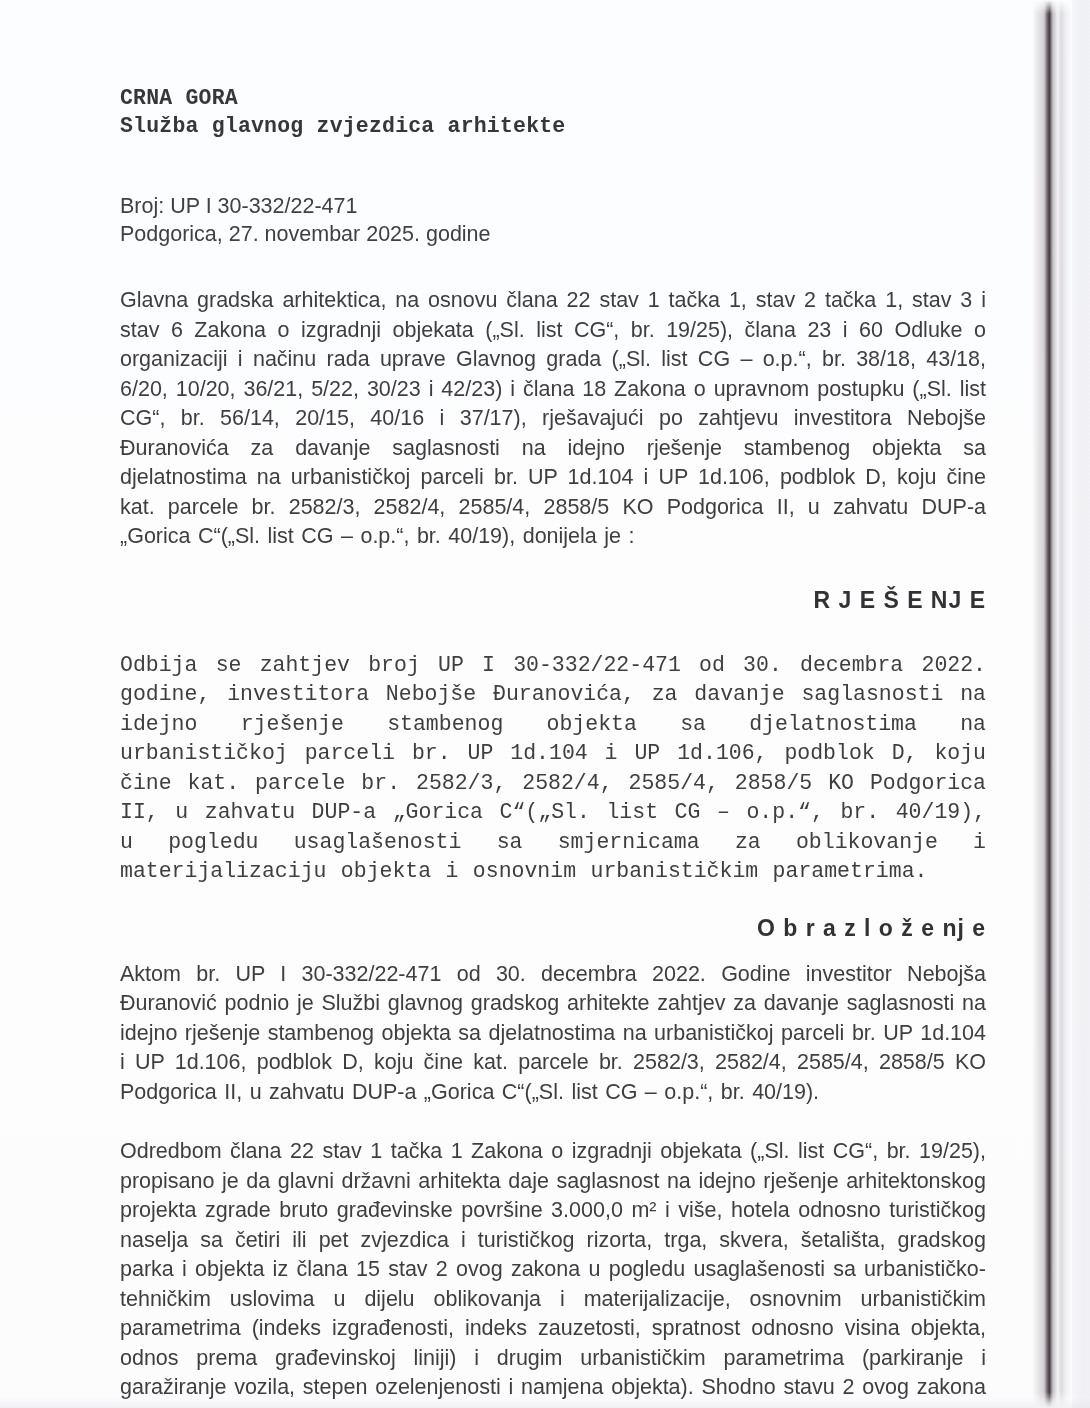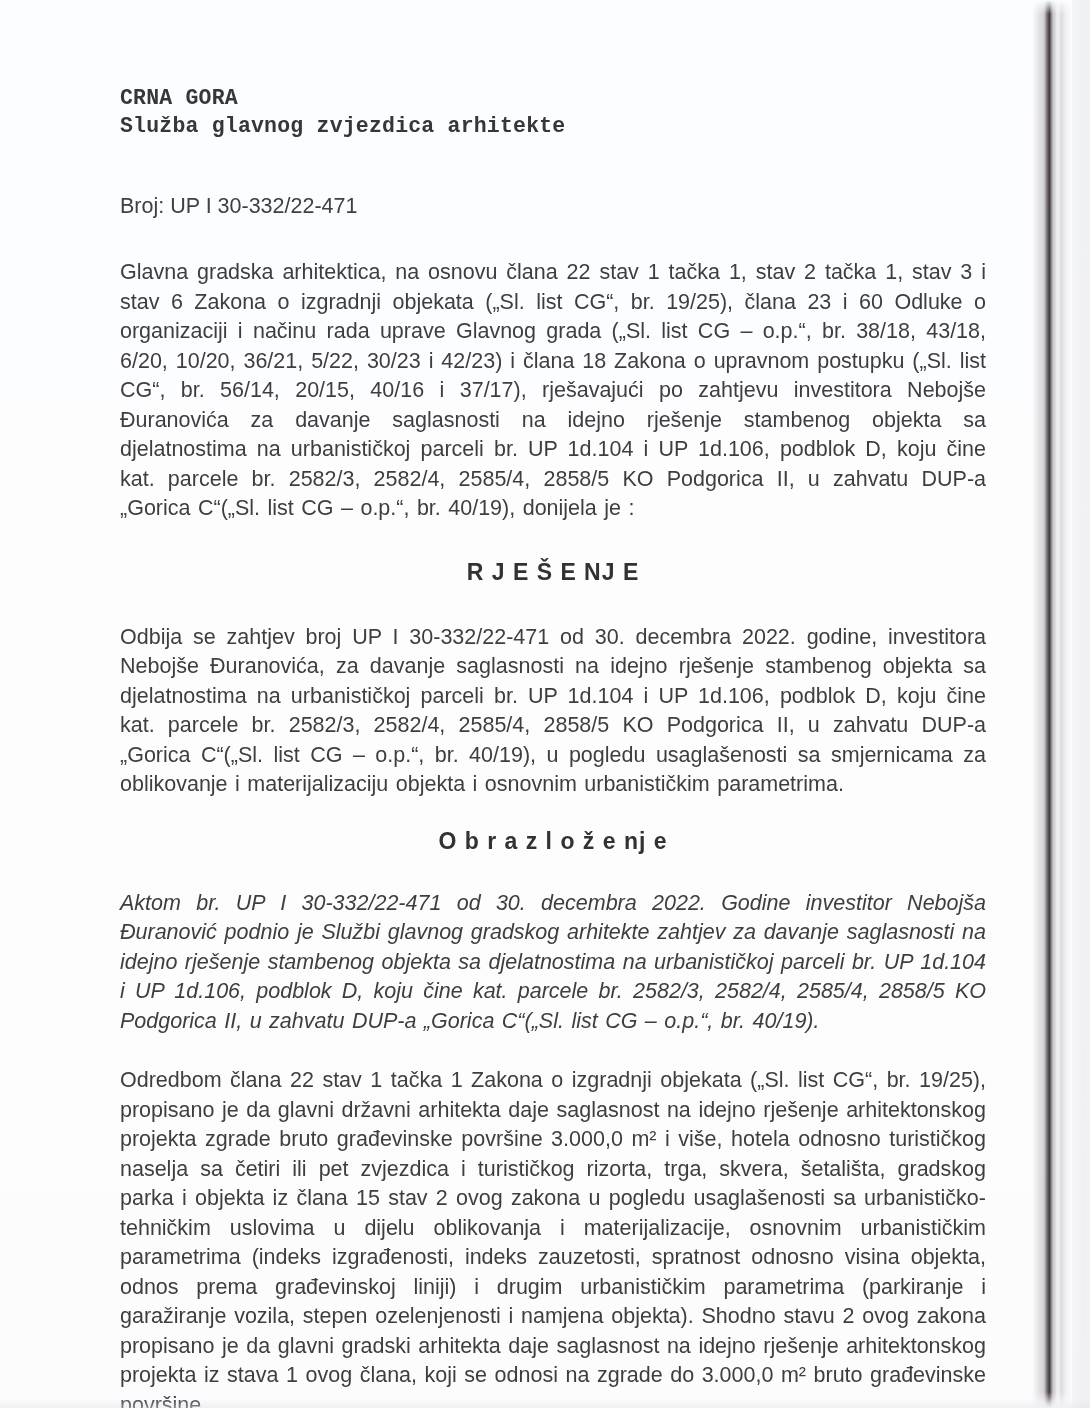--- a/index.html
+++ b/index.html
@@ -38,26 +38,26 @@
   }
   .para {
     margin: 0;
     text-align: justify;
     font-size: 21.5px;
     line-height: 29.5px;
     color: #3e3e41;
     word-spacing: 1.5px;
   }
   .para.intro      { margin-top: 38px; }
-  .para.decision   { margin-top: 37px; }
-  .para.rationale1 { margin-top: 34px; font-style: italic; }
+  .para.decision   { margin-top: 37px; font-family: Liberation Mono, monospace; }
+  .para.rationale1 { margin-top: 18px; }
   .para.rationale2 { margin-top: 30px; }
   .doc-heading {
     margin: 0;
-    text-align: center;
+    text-align: right;
     font-weight: bold;
     font-size: 23px;
     line-height: 28px;
     color: #323235;
     letter-spacing: 1px;
   }
   .doc-heading.decision-h  { margin-top: 34px; }
   .doc-heading.rationale-h { margin-top: 27px; }
 
   
@@ -109,20 +109,21 @@
 <div class="page">
   <div class="content">
 
     <header class="org-header">
       <div>CRNA GORA</div>
       <div>Služba glavnog zvjezdica arhitekte</div>
     </header>
 
     <div class="ref-block">
       <div>Broj: UP I 30-332/22-471</div>
+      <div>Podgorica, 27. novembar 2025. godine</div>
     </div>
 
     <p class="para intro">Glavna gradska arhitektica, na osnovu člana 22 stav 1 tačka 1, stav 2 tačka 1, stav 3 i stav 6 Zakona o izgradnji objekata („Sl. list CG“, br. 19/25), člana 23 i 60 Odluke o organizaciji i načinu rada uprave Glavnog grada („Sl. list CG – o.p.“, br. 38/18, 43/18, 6/20, 10/20, 36/21, 5/22, 30/23 i 42/23) i člana 18 Zakona o upravnom postupku („Sl. list CG“, br. 56/14, 20/15, 40/16 i 37/17), rješavajući po zahtjevu investitora Nebojše Đuranovića za davanje saglasnosti na idejno rješenje stambenog objekta sa djelatnostima na urbanističkoj parceli br. UP 1d.104 i UP 1d.106, podblok D, koju čine kat. parcele br. 2582/3, 2582/4, 2585/4, 2858/5 KO Podgorica II, u zahvatu DUP-a „Gorica C“(„Sl. list CG – o.p.“, br. 40/19), donijela je :</p>
 
     <h2 class="doc-heading decision-h">R J E Š E NJ E</h2>
 
     <p class="para decision">Odbija se zahtjev broj UP I 30-332/22-471 od 30. decembra 2022. godine, investitora Nebojše Đuranovića, za davanje saglasnosti na idejno rješenje stambenog objekta sa djelatnostima na urbanističkoj parceli br. UP 1d.104 i UP 1d.106, podblok D, koju čine kat. parcele br. 2582/3, 2582/4, 2585/4, 2858/5 KO Podgorica II, u zahvatu DUP-a „Gorica C“(„Sl. list CG – o.p.“, br. 40/19), u pogledu usaglašenosti sa smjernicama za oblikovanje i materijalizaciju objekta i osnovnim urbanističkim parametrima.</p>
 
     <h2 class="doc-heading rationale-h">O b r a z l o ž e nj e</h2>
 

